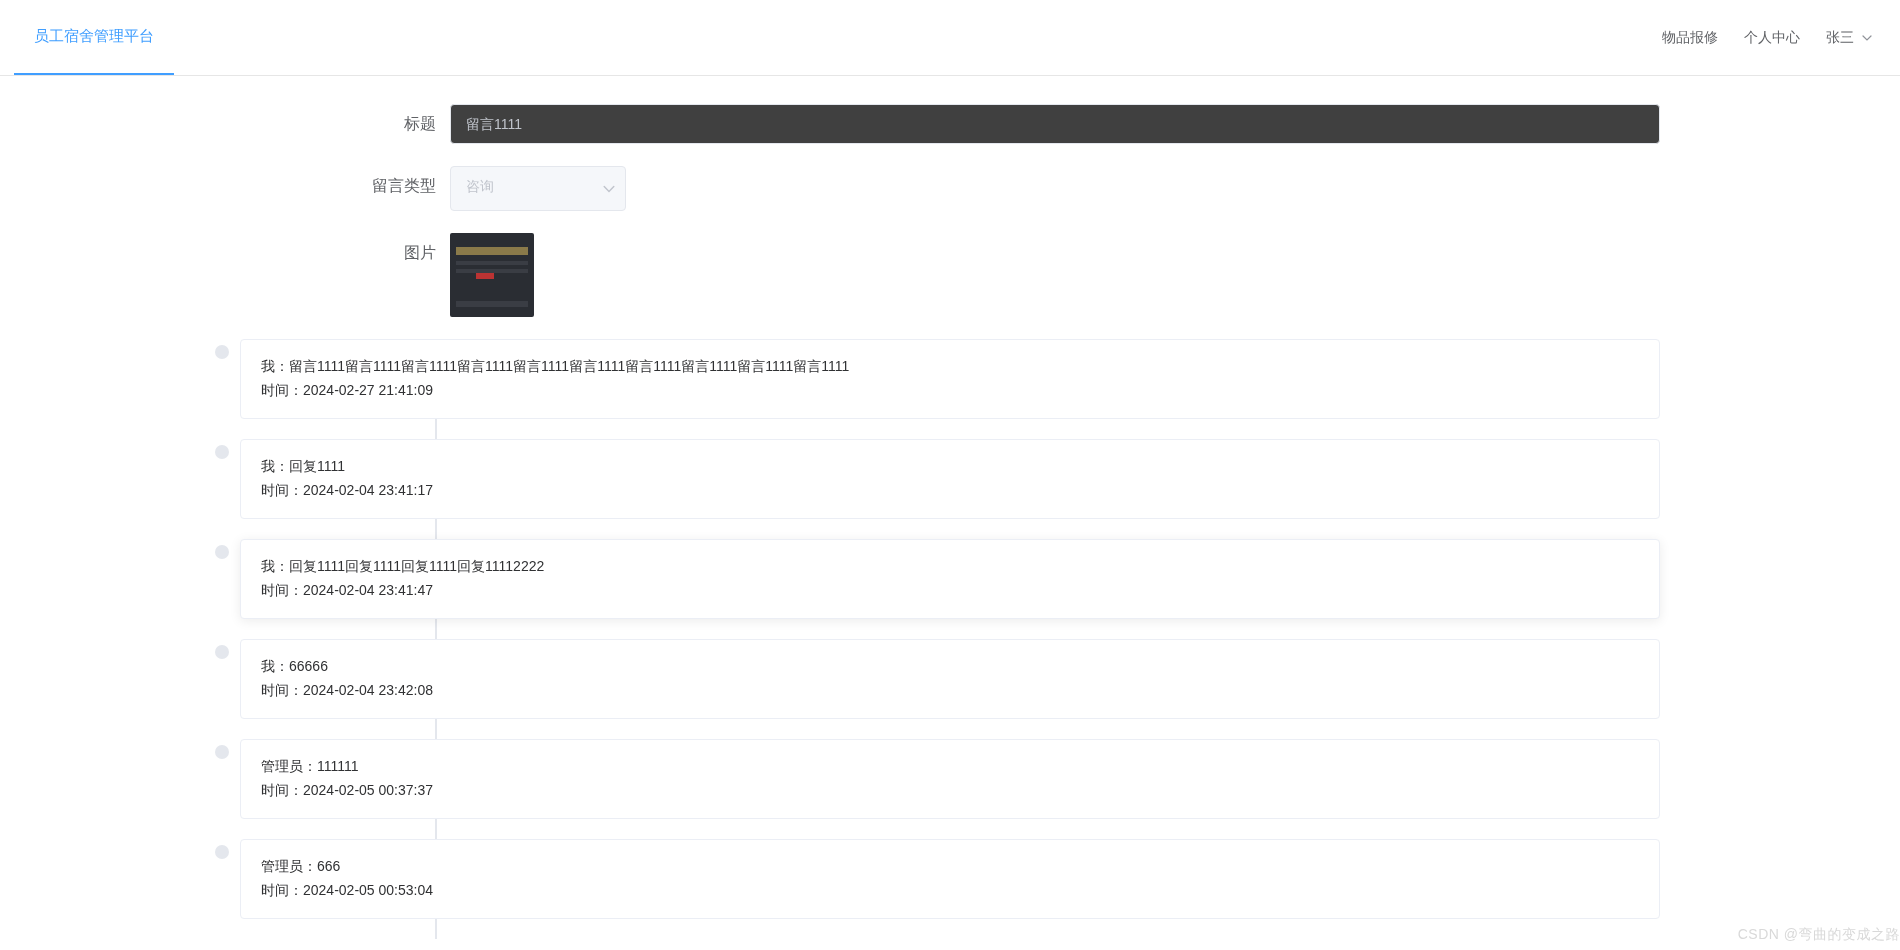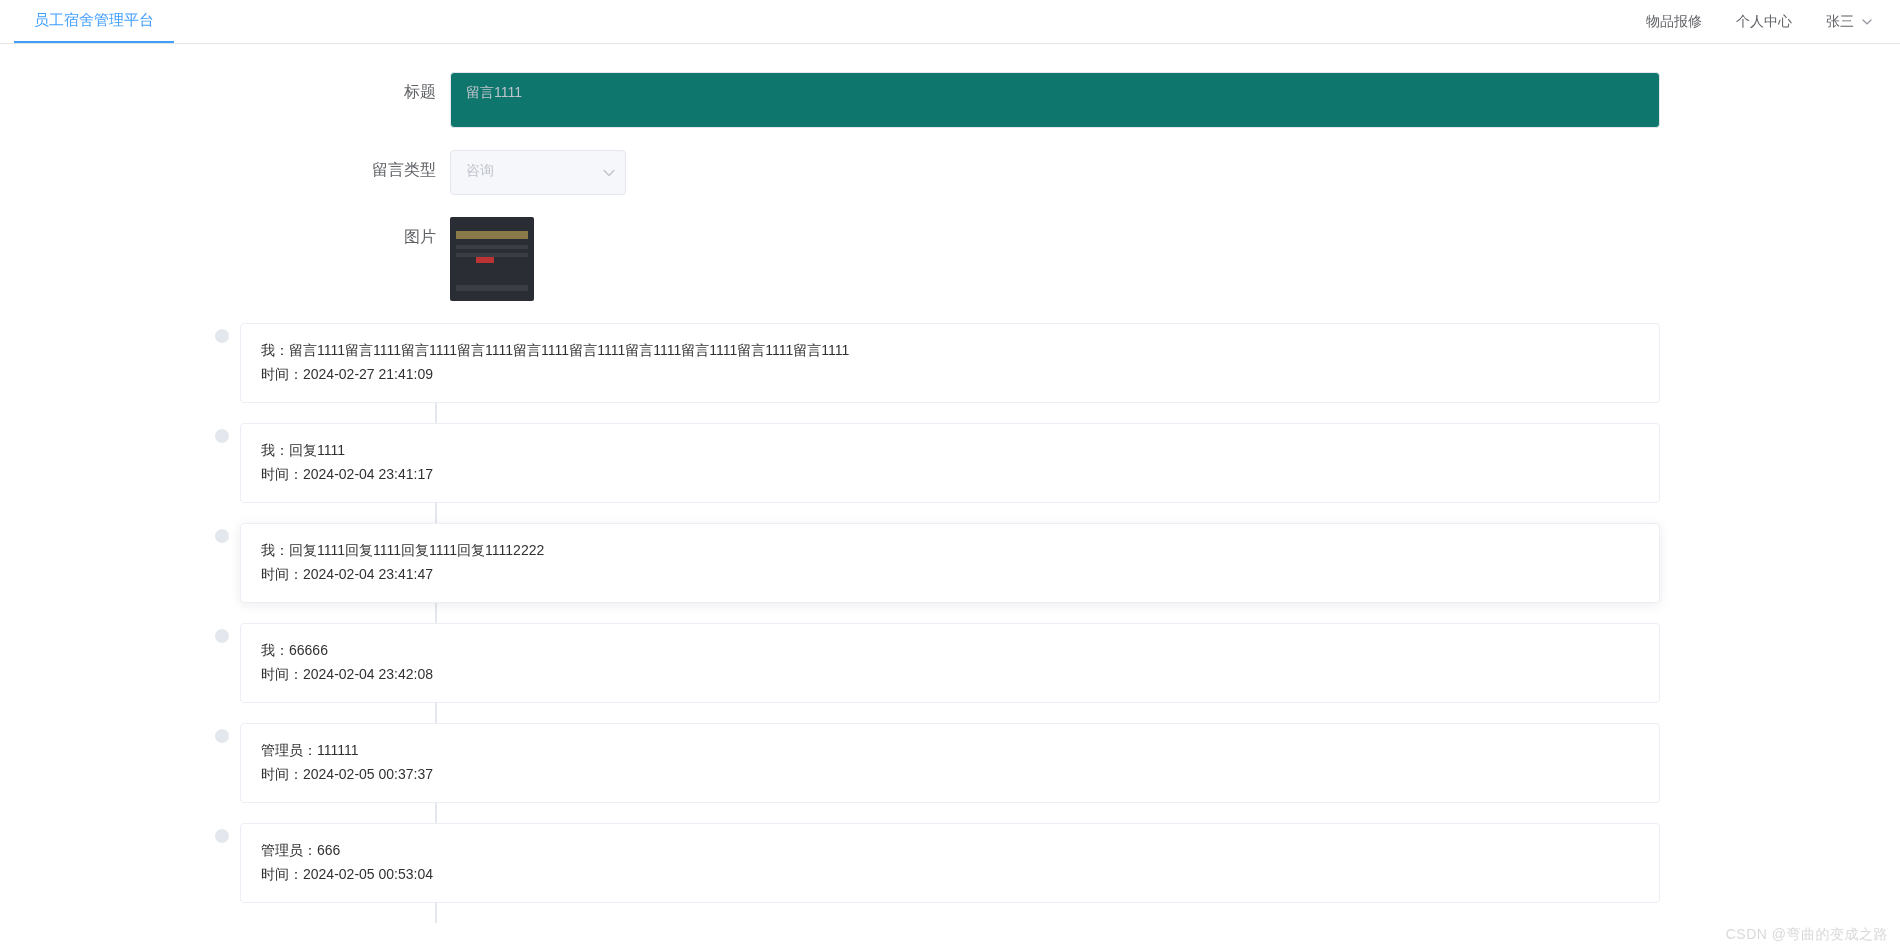--- a/index.html
+++ b/index.html
@@ -2,42 +2,42 @@
 <html><head>
 <meta charset="utf-8">
 <style>
   * { box-sizing: border-box; margin: 0; padding: 0; }
   html, body { height: 100%; font-family: "Helvetica Neue", Helvetica, "PingFang SC", "Hiragino Sans GB", "Microsoft YaHei", Arial, sans-serif; font-size: 14px; color: #606266; background: #fff; }
   .app { width: 1900px; min-height: 950px; position: relative; }
 
   
   .navbar {
     display: flex; align-items: center; justify-content: space-between;
-    height: 44px; border-bottom: 1px solid #e6e6e6; padding: 0 28px 0 0;
+    height: 76px; border-bottom: 1px solid #e6e6e6; padding: 0 28px 0 0;
   }
   .nav-left { height: 100%; display: flex; align-items: stretch; }
   .brand-tab {
     display: flex; align-items: center; padding: 0 20px;
     color: #409EFF; font-size: 15px; border-bottom: 2px solid #409EFF;
     margin-left: 14px;
   }
-  .nav-right { display: flex; align-items: center; gap: 34px; justify-content: flex-end; }
+  .nav-right { display: flex; align-items: center; gap: 26px; justify-content: flex-end; }
   .nav-link { color: #606266; cursor: pointer; font-size: 14px; }
   .user-menu { display: flex; align-items: center; gap: 8px; cursor: pointer; color: #606266; }
   .chevron { width: 10px; height: 10px; }
 
   
   .content { width: 1420px; margin: 0 auto; padding-top: 28px; }
   .form-row { display: flex; align-items: flex-start; margin-bottom: 22px; }
   .form-label { width: 210px; text-align: right; padding-right: 14px; line-height: 40px; color: #606266; font-size: 16px; }
   .form-control { flex: 1; }
 
   .input-readonly {
-    width: 100%; height: 56px; line-height: 38px; padding: 0 15px;
-    background: #0f766e; border: 1px solid #e4e7ed; border-radius: 4px;
+    width: 100%; height: 40px; line-height: 38px; padding: 0 15px;
+    background: #404040; border: 1px solid #e4e7ed; border-radius: 4px;
     color: #c0c4cc; cursor: not-allowed;
   }
   .select-readonly {
     width: 176px; height: 45px; line-height: 38px; padding: 0 30px 0 15px;
     background: #f5f7fa; border: 1px solid #e4e7ed; border-radius: 4px;
     color: #c0c4cc; cursor: not-allowed; position: relative;
   }
   .select-readonly .sel-chevron { position: absolute; right: 10px; top: 50%; transform: translateY(-50%); width: 12px; height: 12px; color: #c0c4cc; }
 
   .thumb {
@@ -64,21 +64,21 @@
   .timeline-card {
     border: 1px solid #ebeef5; border-radius: 4px; padding: 18px 20px;
     background: #fff; color: #303133; font-size: 14px;
     transition: box-shadow .2s;
   }
   .timeline-card.hovered { box-shadow: 0 2px 12px 0 rgba(0,0,0,.08); }
   .msg-line { margin-bottom: 6px; color: #303133; }
   .time-line-txt { color: #303133; }
 
   
-  .watermark { position: absolute; right: 12px; bottom: 6px; color: #d9d9d9; font-size: 14px; letter-spacing: .5px; }
+  .watermark { position: absolute; right: 0; bottom: 6px; color: #d9d9d9; font-size: 14px; letter-spacing: .5px; }
 </style>
 </head>
 <body>
 <div class="app">
 
   <div class="navbar">
     <div class="nav-left">
       <div class="brand-tab">
         <span>员工宿舍管理平台</span>
       </div>

